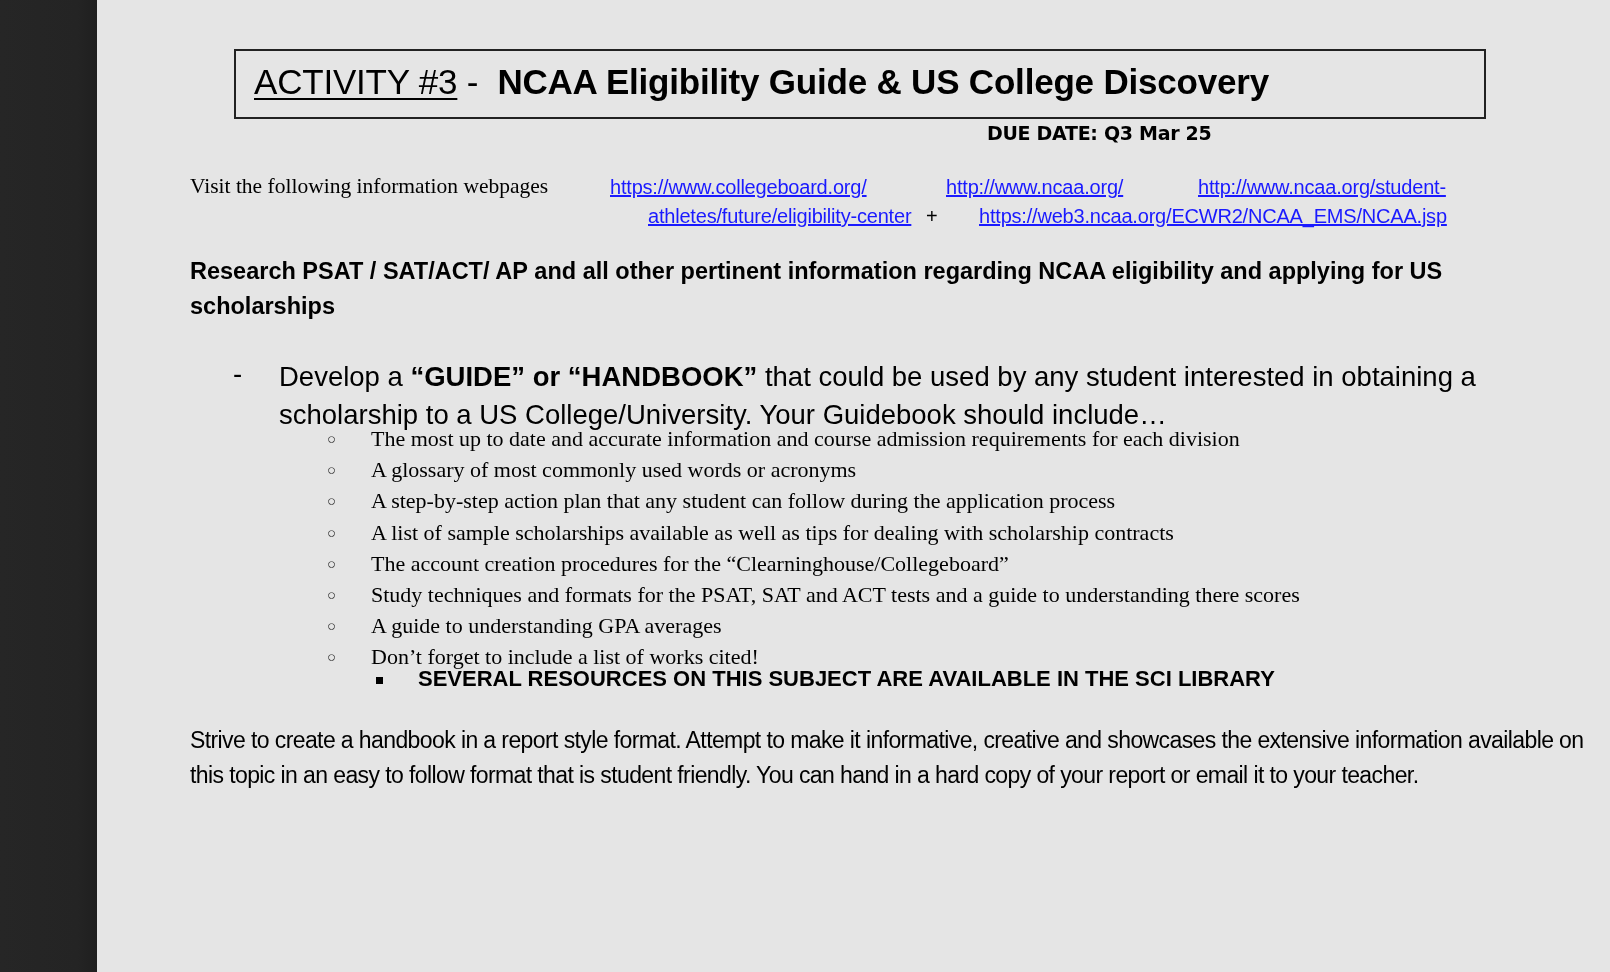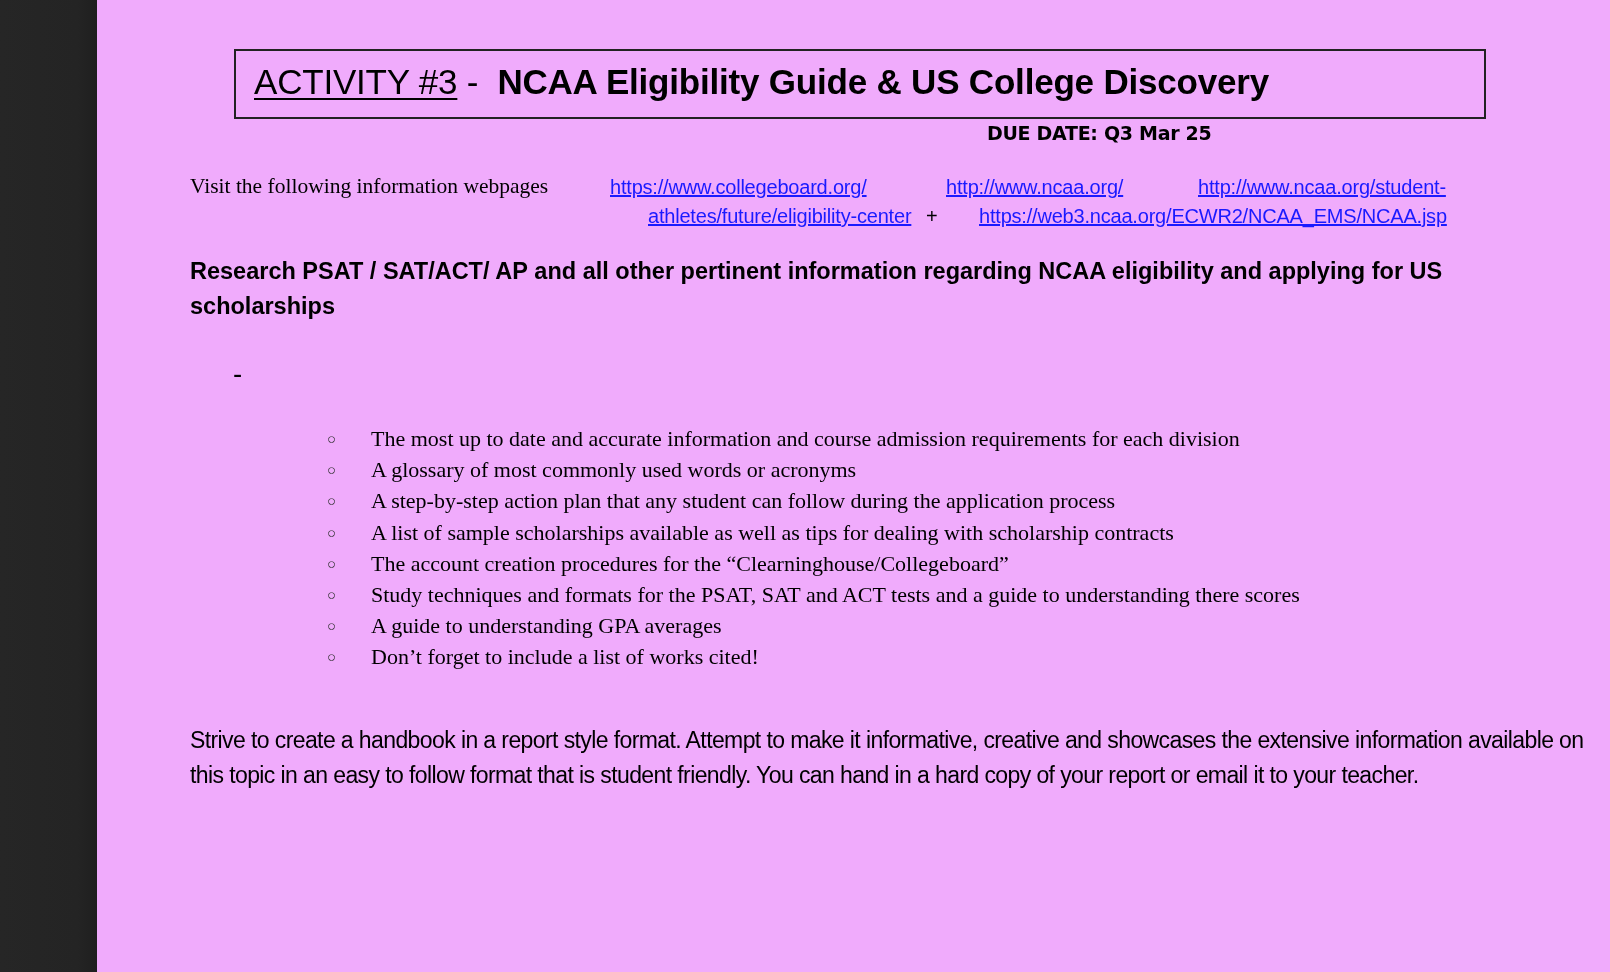--- a/index.html
+++ b/index.html
@@ -5,21 +5,21 @@
   html, body { margin: 0; padding: 0; }
   body {
     width: 1610px; height: 972px; overflow: hidden;
     background: #ffffff; position: relative;
     font-family: "Liberation Sans", sans-serif; color: #000;
   }
   .sidebar {
     position: absolute; left: 0; top: 0; width: 97px; height: 972px;
     background: linear-gradient(to right, #262626 0%, #242424 80%, #1f1f1f 100%);
   }
-  .page { position: absolute; left: 97px; top: 0; width: 1513px; height: 972px; background: #f0abfc; }
+  .page { position: absolute; left: 97px; top: 0; width: 1513px; height: 972px; background: #e5e5e5; }
   .title-box {
     position: absolute; left: 137px; top: 49px; width: 1252px; height: 70px;
     border: 2px solid #222; box-sizing: border-box;
   }
   .title-line { position: absolute; left: 18px; top: 11px; font-size: 35px; white-space: nowrap; letter-spacing: -0.2px; }
   .title-act { text-decoration: underline; text-decoration-thickness: 2px; text-underline-offset: 4px; }
   .title-main { font-weight: bold; }
   .due { position: absolute; left: 890px; top: 122px; font-family: "DejaVu Sans", sans-serif; font-weight: bold; font-size: 19px; white-space: nowrap; letter-spacing: -0.3px; }
   .link { color: #1a1aff; text-decoration: underline; position: absolute; white-space: nowrap; font-size: 20px; letter-spacing: -0.2px; }
   .plus { position: absolute; font-size: 20px; }
@@ -57,20 +57,23 @@
     <a class="link" style="left:551px; top:205px;">athletes/future/eligibility-center</a>
     <span class="plus" style="left:829px; top:205px;">+</span>
     <a class="link" style="left:846px; top:205px;margin-left:36px;">https://web3.ncaa.org/ECWR2/NCAA_EMS/NCAA.jsp</a>
   </div>
 
   <div class="para" style="top:254px; width:1300px;font-weight:bold;">
     <span>Research </span><b>PSAT</b><span style="white-space:pre"> / </span><b>SAT/ACT</b><b style="white-space:pre">/ </b><b>AP</b><span> and all other pertinent information regarding NCAA eligibility and applying for US scholarships</span>
   </div>
 
   <div class="dash">-</div>
+  <div class="dev">
+    <span>Develop a </span><b>“GUIDE” or “HANDBOOK”</b><span> that could be used by any student interested in obtaining a scholarship to a US College/University. Your Guidebook should include…</span>
+  </div>
 
   <ul class="sub-list">
     <li class="sub-item">
         <span class="bullet">○</span>
         <span class="sub-text">The most up to date and accurate information and course admission requirements for each division</span>
       </li>
     <li class="sub-item">
         <span class="bullet">○</span>
         <span class="sub-text">A glossary of most commonly used words or acronyms</span>
       </li>
@@ -93,16 +96,20 @@
     <li class="sub-item">
         <span class="bullet">○</span>
         <span class="sub-text">A guide to understanding GPA averages</span>
       </li>
     <li class="sub-item">
         <span class="bullet">○</span>
         <span class="sub-text">Don’t forget to include a list of works cited!</span>
       </li>
   </ul>
 
+  <div class="resource">
+    <span class="square"></span>
+    <span>SEVERAL RESOURCES ON THIS SUBJECT ARE AVAILABLE IN THE SCI LIBRARY</span>
+  </div>
 
   <div class="closing">Strive to create a handbook in a report style format. Attempt to make it informative, creative and showcases the extensive information available on this topic in an easy to follow format that is student friendly. You can hand in a hard copy of your report or email it to your teacher.</div>
 
 </div>
 
 </body></html>

